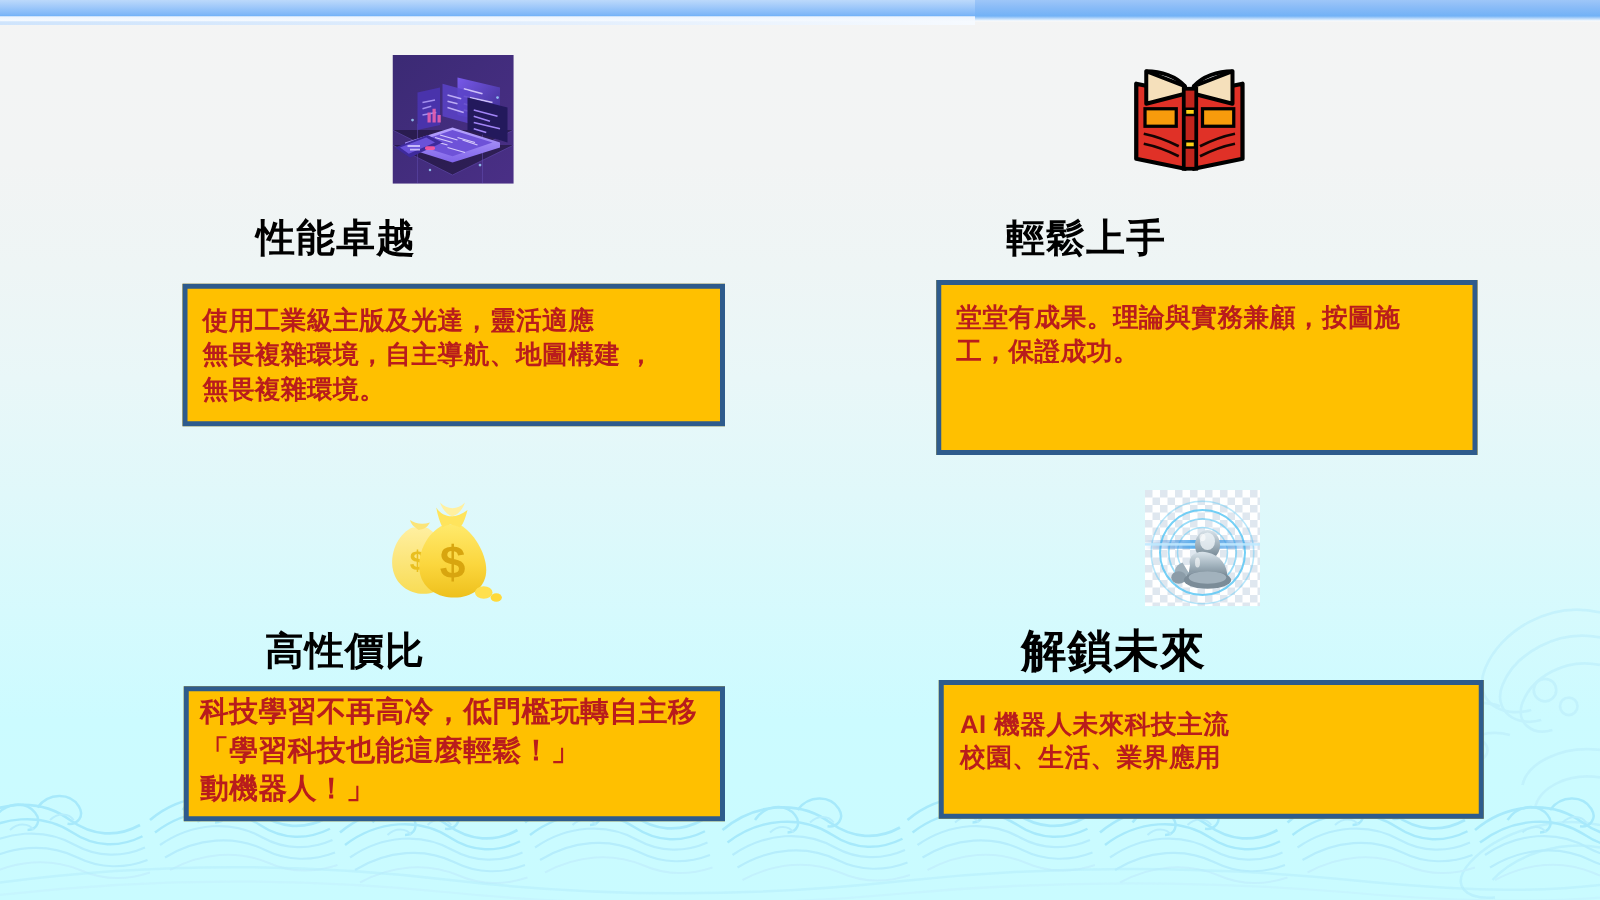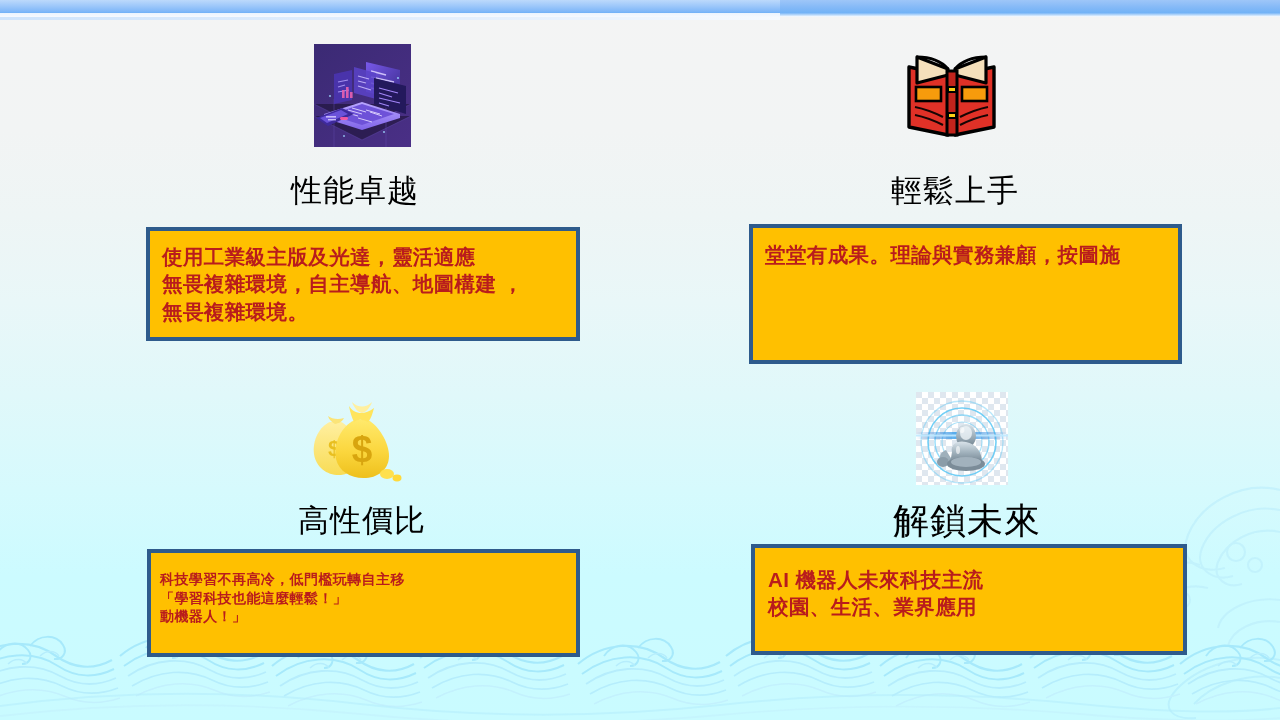--- a/index.html
+++ b/index.html
@@ -85,22 +85,22 @@
     pointer-events: none;
     opacity: .85;
     filter: blur(0.4px);
   }
   .cell-icon {
     position: absolute;
     display: block;
   }
   .cell-title {
     position: absolute;
-    text-align: center;
-    font-weight: normal;
+    text-align: left;
+    font-weight: bold;
     color: #000000;
     letter-spacing: 1px;
     white-space: nowrap;
   }
   .callout {
     position: absolute;
     background: #FFC000;
     border: 4px solid #2E5B8C;
     box-sizing: border-box;
     color: #b91c1c;
@@ -122,21 +122,21 @@
   
   #icon-2 { left: 903px; top: 47px;  width: 97px; height: 93px; }
   #title-2 { left: 805px; top: 170px; width: 300px; font-size: 31px; }
   #box-2  { left: 749px; top: 224px; width: 433px; height: 140px;
             font-size: 20.5px; padding: 13px 12px 0 12px; }
 
   
   #icon-3 { left: 308px; top: 398px; width: 95px; height: 85px; }
   #title-3 { left: 212px; top: 500px; width: 300px; font-size: 31px; }
   #box-3  { left: 147px; top: 549px; width: 433px; height: 108px;
-            font-size: 14px; padding: 17px 0 0 9px; }
+            font-size: 23px; padding: 1px 0 0 9px; }
 
   
   #icon-4 { left: 916px; top: 392px; width: 92px; height: 93px; }
   #title-4 { left: 817px; top: 497px; width: 300px; font-size: 36px; }
   #box-4  { left: 751px; top: 544px; width: 436px; height: 111px;
             font-size: 20.5px; padding: 18px 0 4px 13px; }
 </style>
 </head>
 <body>
 
@@ -322,20 +322,21 @@
       <path d="M12 68 C 22 70, 32 74, 40 78"></path>
       <path d="M85 60 C 75 62, 65 66, 57 70"></path>
       <path d="M85 68 C 75 70, 65 74, 57 78"></path>
     </g>
   </svg>
 
   <div id="title-2" class="cell-title">輕鬆上手</div>
 
   <div id="box-2" class="callout">
     <span class="line">堂堂有成果。理論與實務兼顧，按圖施</span>
+    <span class="line">工，保證成功。</span>
   </div>
 
   <svg id="icon-3" class="cell-icon" viewBox="0 0 95 85">
     <defs>
       <linearGradient id="g3bag" x1="0" y1="0" x2="0" y2="1">
         <stop offset="0" stop-color="#ffe96b"></stop>
         <stop offset=".55" stop-color="#fbd63d"></stop>
         <stop offset="1" stop-color="#eec01c"></stop>
       </linearGradient>
       <linearGradient id="g3bag2" x1="0" y1="0" x2="0" y2="1">

